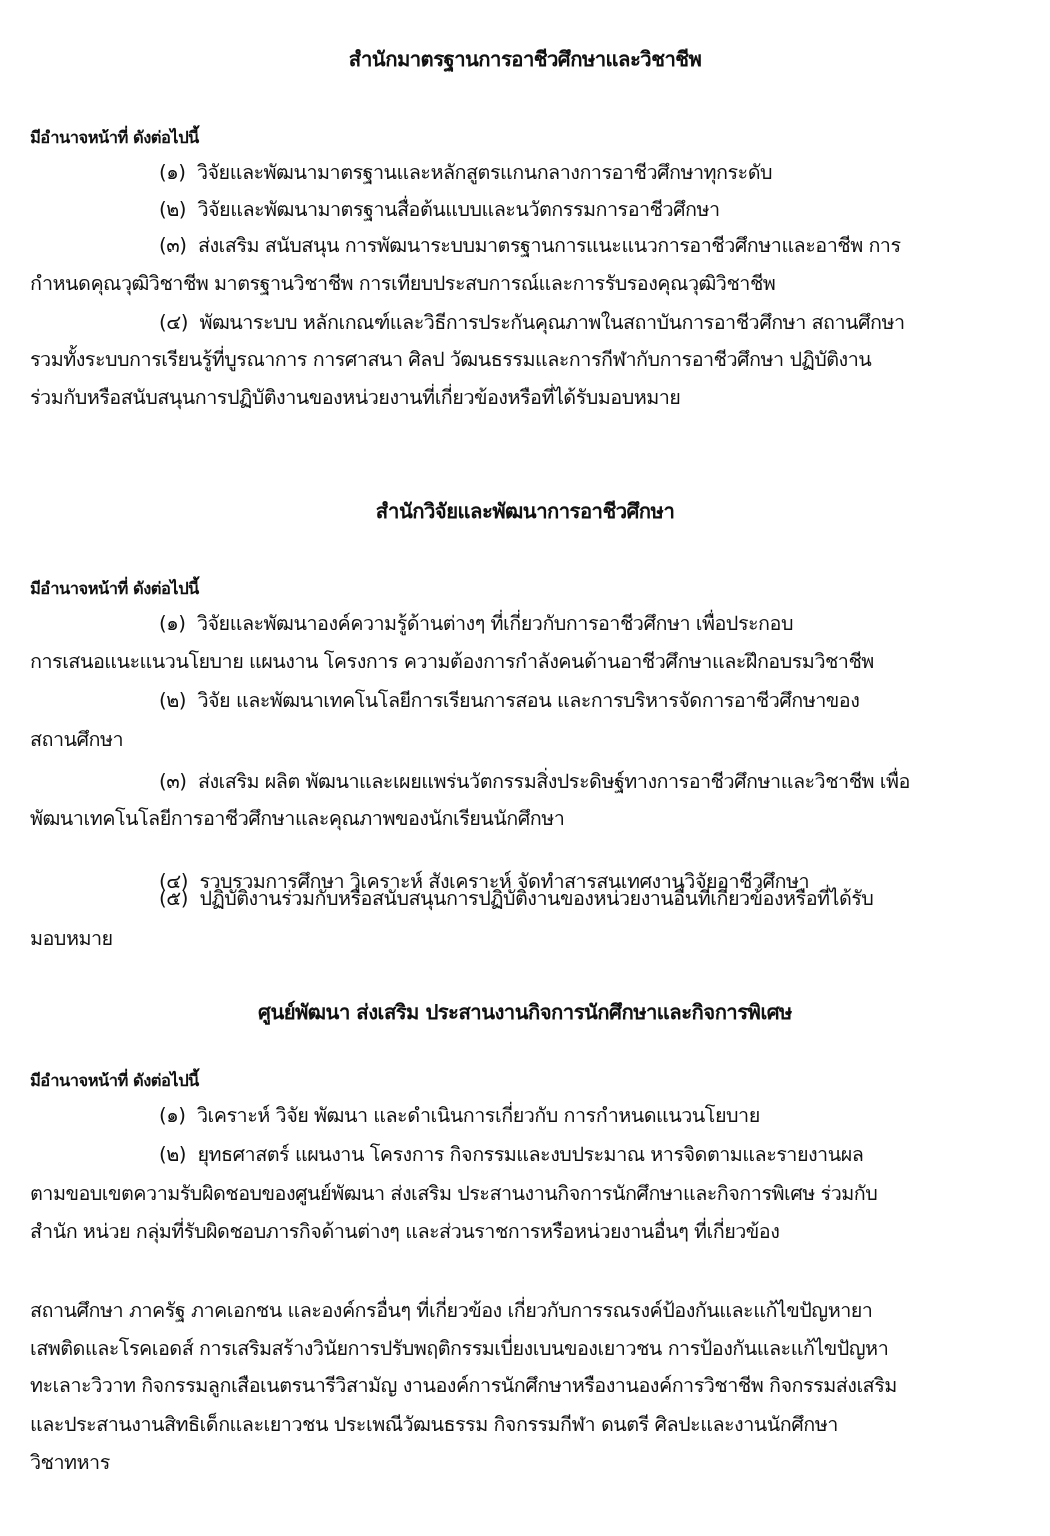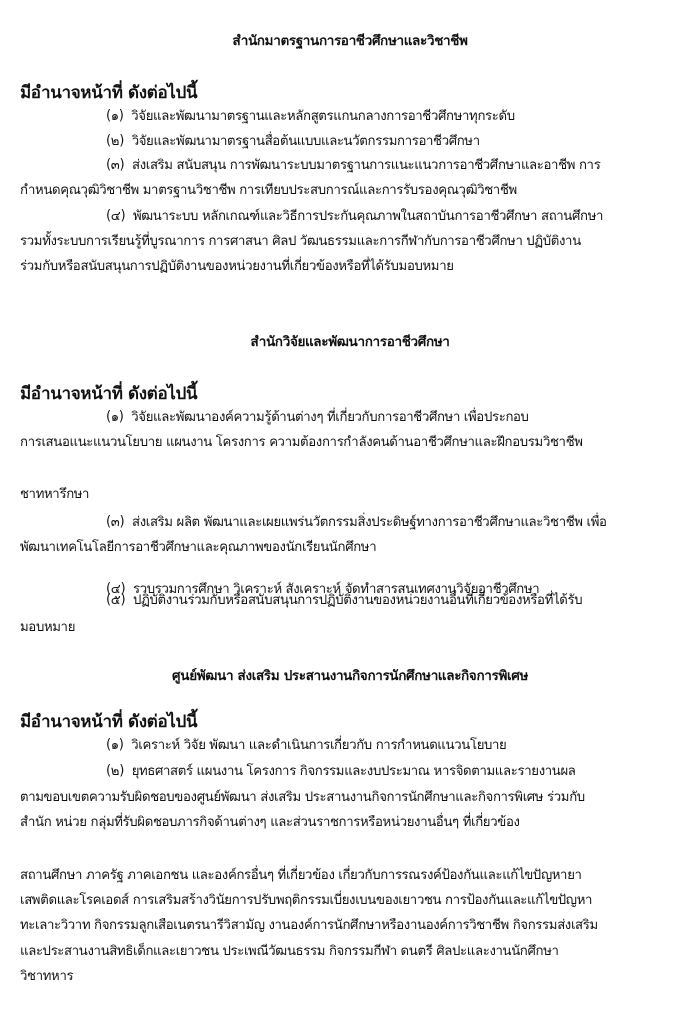--- a/index.html
+++ b/index.html
@@ -1,20 +1,20 @@
 <!DOCTYPE html>
 <html><head>
   <meta charset="utf-8">
   <style>
     html, body { margin: 0; padding: 0; background: #ffffff; }
     body { width: 700px; height: 1024px; position: relative; overflow: hidden; color: #111; }
     .page { position: relative; width: 700px; height: 928px; font-family: "DejaVu Sans", "Liberation Sans", sans-serif; }
     .line { position: absolute; white-space: nowrap; font-size: 13.2px; line-height: 18px; letter-spacing: -0.35px; }
     .title { font-weight: bold; font-size: 13.5px; left: 0; width: 700px; text-align: center; }
-    .heading { font-weight: bold; left: 20px; font-size: 17px; }
+    .heading { font-weight: bold; left: 20px; font-size: 11px; }
     .item { left: 106px; }
     .cont { left: 20px; }
   </style>
 </head>
 <body>
 
 <div class="page">
 
   <div class="line title" style="top:31px">สำนักมาตรฐานการอาชีวศึกษาและวิชาชีพ</div>
   <div class="line heading" style="top:83px">มีอำนาจหน้าที่ ดังต่อไปนี้</div>
@@ -25,21 +25,22 @@
   <div class="line cont" style="top:181px">กำหนดคุณวุฒิวิชาชีพ มาตรฐานวิชาชีพ การเทียบประสบการณ์และการรับรองคุณวุฒิวิชาชีพ</div>
   <div class="line item" style="top:207px"><span>(๔)</span>&nbsp; <span>พัฒนาระบบ  หลักเกณฑ์และวิธีการประกันคุณภาพในสถาบันการอาชีวศึกษา สถานศึกษา</span></div>
   <div class="line cont" style="top:232px">รวมทั้งระบบการเรียนรู้ที่บูรณาการ การศาสนา ศิลป วัฒนธรรมและการกีฬากับการอาชีวศึกษา  ปฏิบัติงาน</div>
   <div class="line cont" style="top:257px">ร่วมกับหรือสนับสนุนการปฏิบัติงานของหน่วยงานที่เกี่ยวข้องหรือที่ได้รับมอบหมาย</div>
 
   <div class="line title" style="top:332px">สำนักวิจัยและพัฒนาการอาชีวศึกษา</div>
   <div class="line heading" style="top:384px">มีอำนาจหน้าที่ ดังต่อไปนี้</div>
 
   <div class="line item" style="top:408px"><span>(๑)</span>&nbsp; <span>วิจัยและพัฒนาองค์ความรู้ด้านต่างๆ ที่เกี่ยวกับการอาชีวศึกษา        เพื่อประกอบ</span></div>
   <div class="line cont" style="top:433px">การเสนอแนะแนวนโยบาย แผนงาน โครงการ ความต้องการกำลังคนด้านอาชีวศึกษาและฝึกอบรมวิชาชีพ</div>
-  <div class="line cont" style="top:485px">ชาทหารึกษา</div>
+  <div class="line item" style="top:459px"><span>(๒)</span>&nbsp; <span>วิจัย   และพัฒนาเทคโนโลยีการเรียนการสอน    และการบริหารจัดการอาชีวศึกษาของ</span></div>
+  <div class="line cont" style="top:485px">สถานศึกษา</div>
   <div class="line item" style="top:513px"><span>(๓)</span>&nbsp; <span>ส่งเสริม ผลิต พัฒนาและเผยแพร่นวัตกรรมสิ่งประดิษฐ์ทางการอาชีวศึกษาและวิชาชีพ เพื่อ</span></div>
   <div class="line cont" style="top:538px">พัฒนาเทคโนโลยีการอาชีวศึกษาและคุณภาพของนักเรียนนักศึกษา</div>
   <div class="line item" style="top:580px"><span>(๔)</span>&nbsp; <span>รวบรวมการศึกษา วิเคราะห์ สังเคราะห์ จัดทำสารสนเทศงานวิจัยอาชีวศึกษา</span></div>
   <div class="line item" style="top:591px"><span>(๕)</span>&nbsp; <span>ปฏิบัติงานร่วมกับหรือสนับสนุนการปฏิบัติงานของหน่วยงานอื่นที่เกี่ยวข้องหรือที่ได้รับ</span></div>
   <div class="line cont" style="top:618px">มอบหมาย</div>
 
   <div class="line title" style="top:666px">ศูนย์พัฒนา ส่งเสริม ประสานงานกิจการนักศึกษาและกิจการพิเศษ</div>
   <div class="line heading" style="top:712px">มีอำนาจหน้าที่ ดังต่อไปนี้</div>
 
   <div class="line item" style="top:736px"><span>(๑)</span>&nbsp; <span>วิเคราะห์ วิจัย พัฒนา และดำเนินการเกี่ยวกับ  การกำหนดแนวนโยบาย</span></div>

